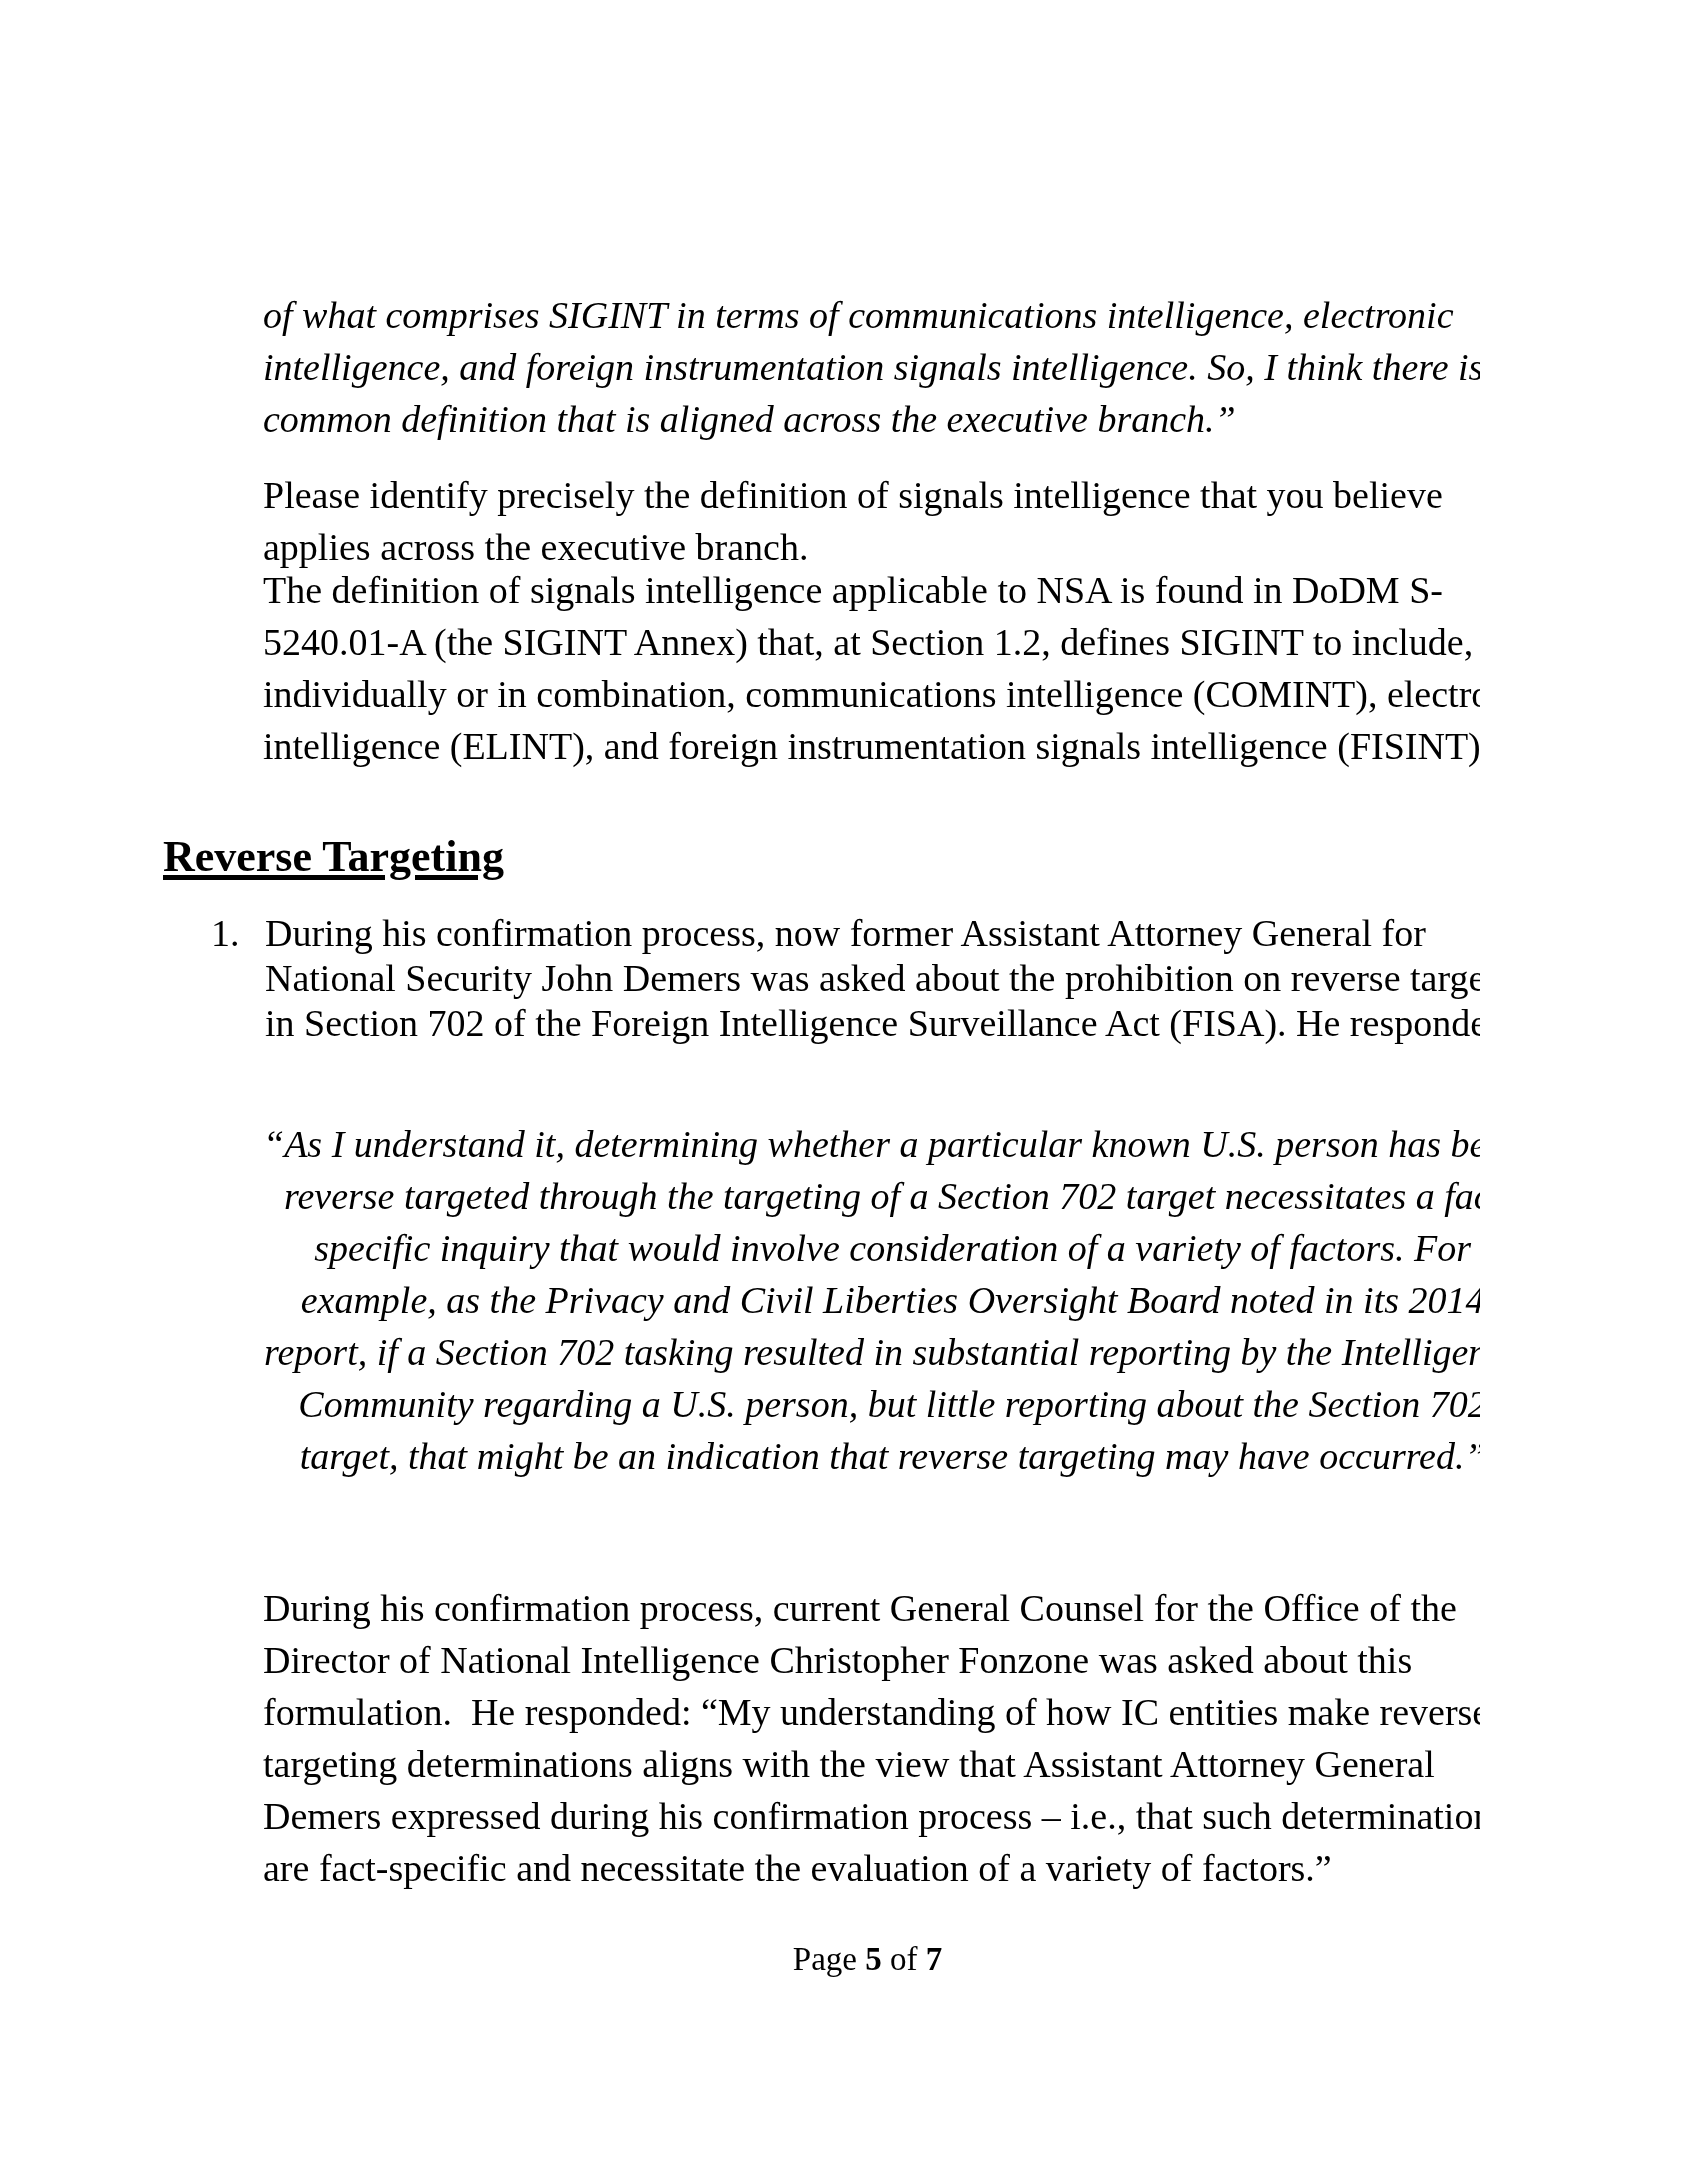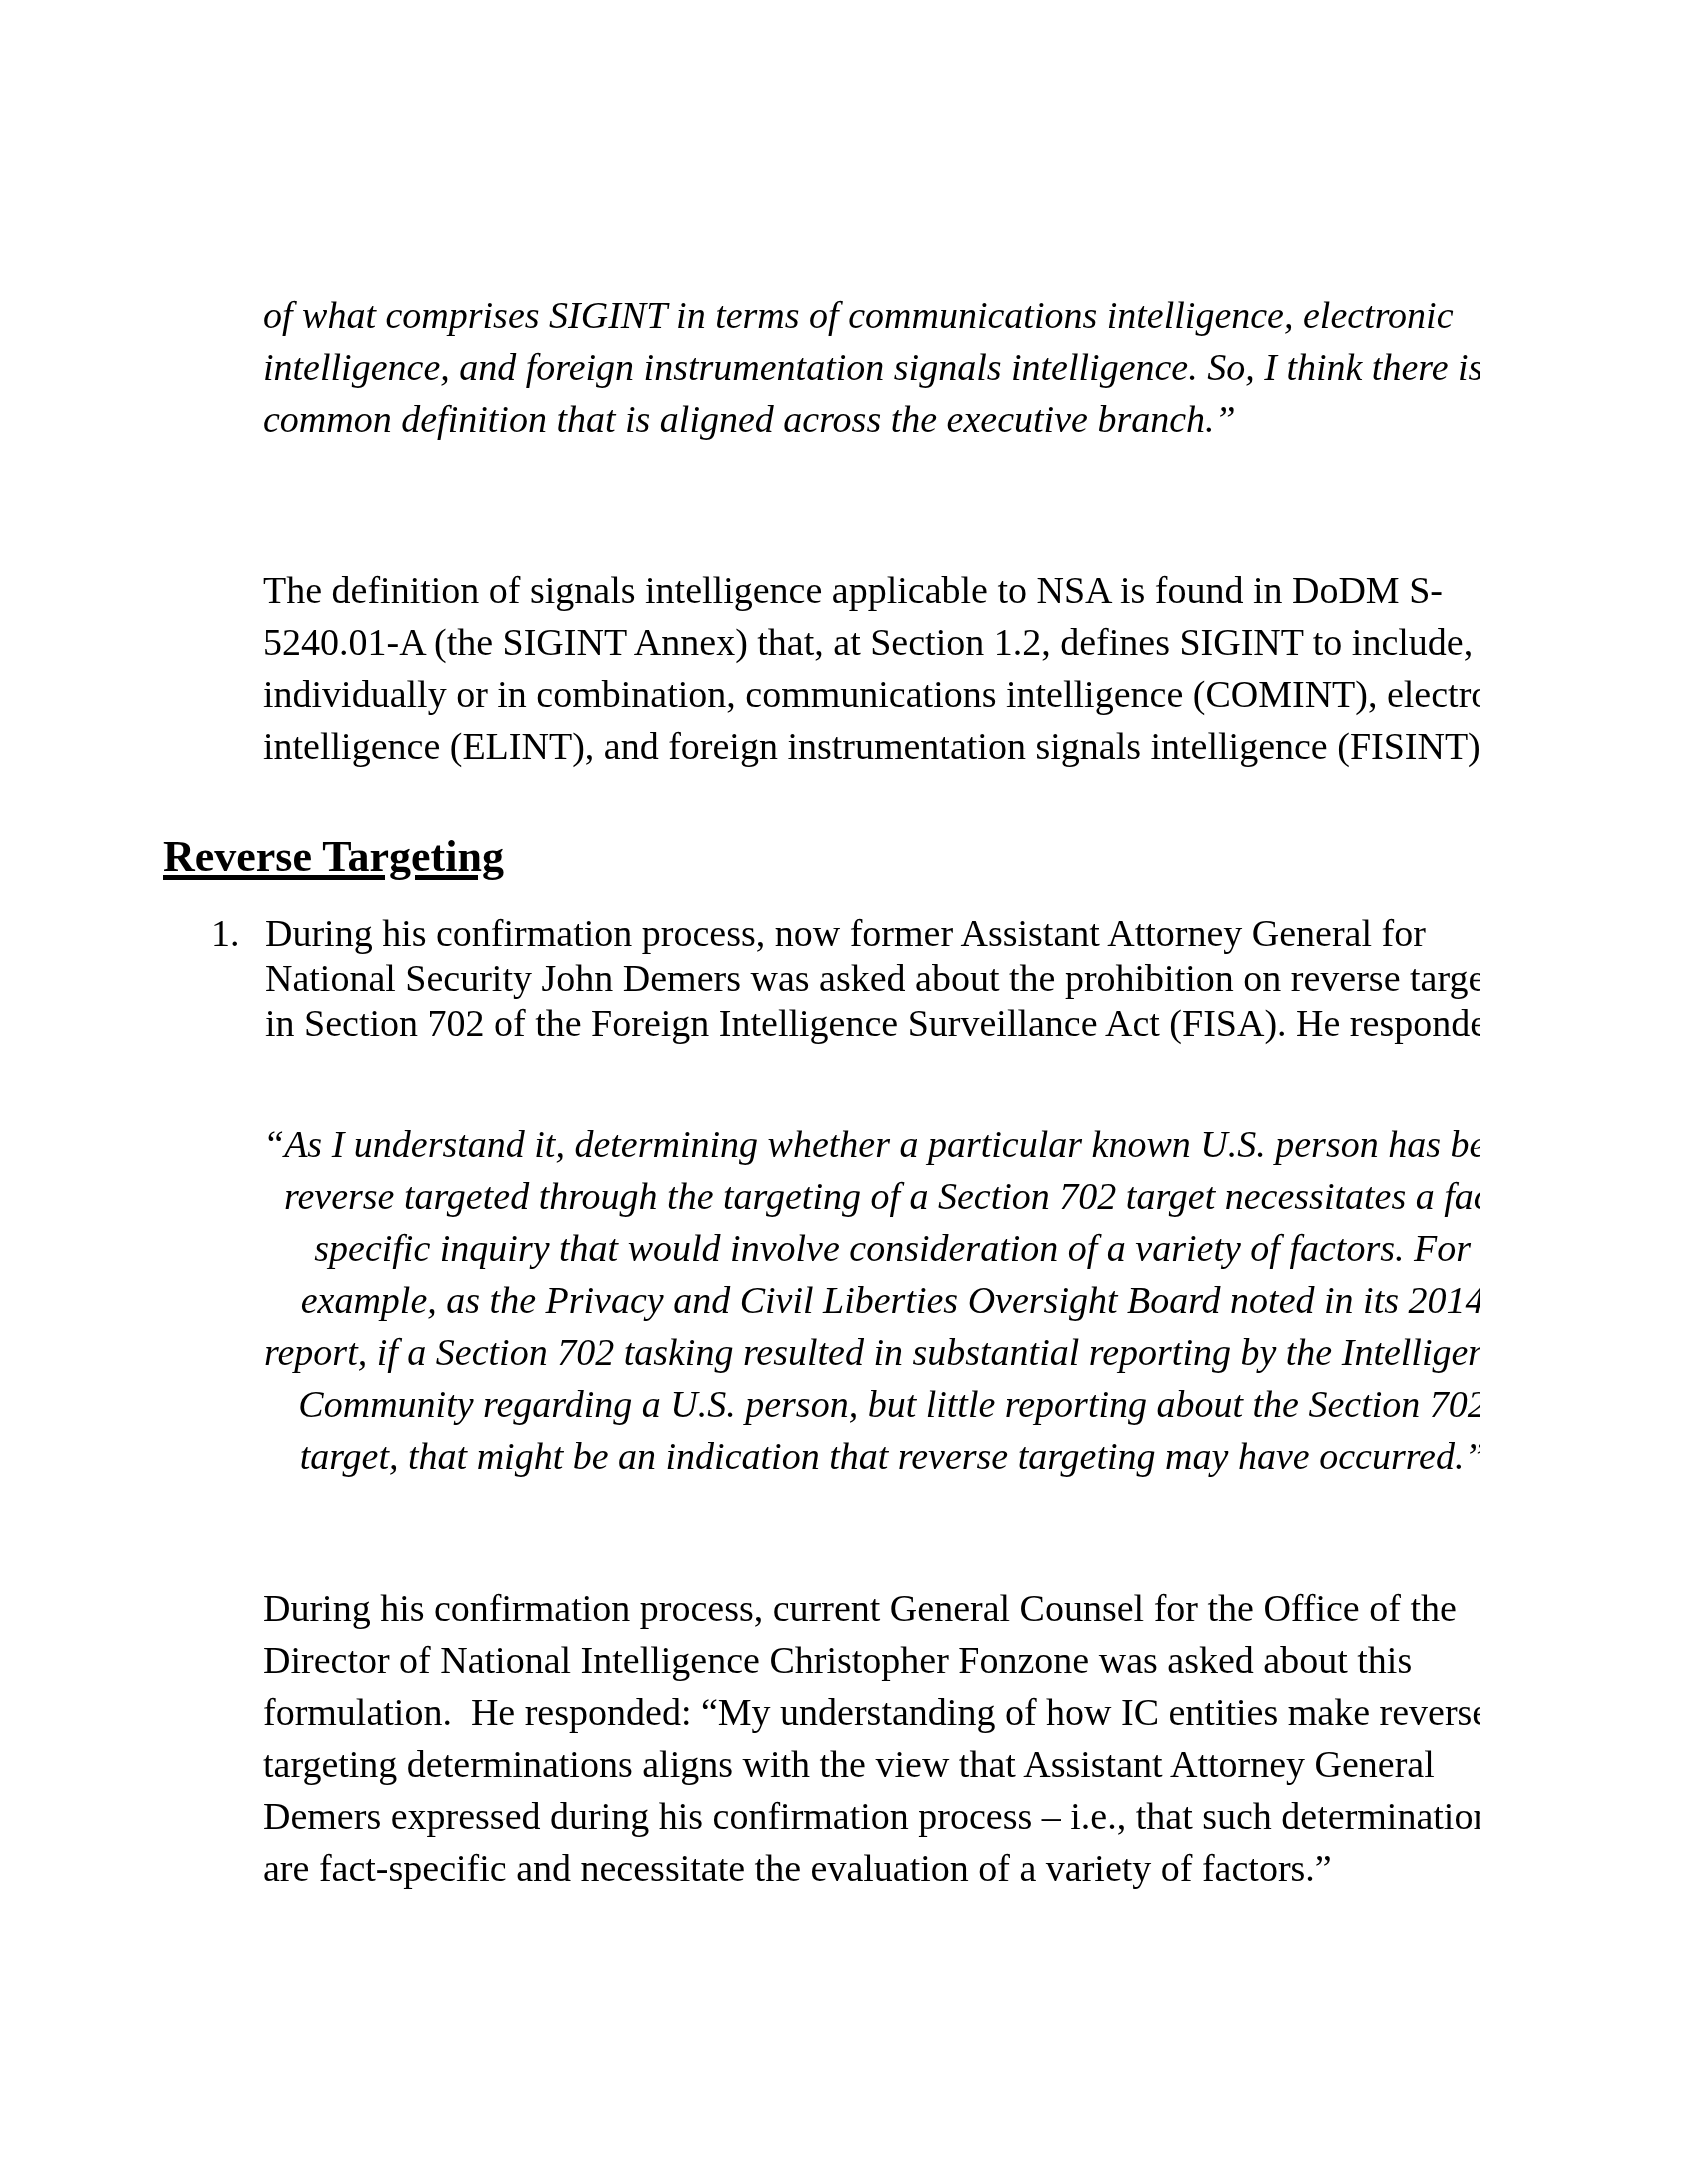--- a/index.html
+++ b/index.html
@@ -79,20 +79,22 @@
 </style>
 </head>
 <body>
 
 <div class="page">
 
   <p class="para italic" style="top:289px">of what comprises SIGINT in terms of communications intelligence, electronic
 intelligence, and foreign instrumentation signals intelligence. So, I think there is a
 common definition that is aligned across the executive branch.”</p>
 
+  <p class="para" style="top:469px">Please identify precisely the definition of signals intelligence that you believe
+applies across the executive branch.</p>
 
   <p class="para" style="top:564px">The definition of signals intelligence applicable to NSA is found in DoDM S-
 5240.01-A (the SIGINT Annex) that, at Section 1.2, defines SIGINT to include,
 individually or in combination, communications intelligence (COMINT), electronic
 intelligence (ELINT), and foreign instrumentation signals intelligence (FISINT).</p>
 
   <h2 class="heading"><span class="heading-text">Reverse Targeting</span></h2>
 
   <div class="list-item">
     <span class="list-number">1.</span>
@@ -109,15 +111,16 @@
 Community regarding a U.S. person, but little reporting about the Section 702
 target, that might be an indication that reverse targeting may have occurred.”</p>
 
   <p class="para" style="top:1582px">During his confirmation process, current General Counsel for the Office of the
 Director of National Intelligence Christopher Fonzone was asked about this
 formulation.  He responded: “My understanding of how IC entities make reverse-
 targeting determinations aligns with the view that Assistant Attorney General
 Demers expressed during his confirmation process – i.e., that such determinations
 are fact-specific and necessitate the evaluation of a variety of factors.”</p>
 
+  <p class="footer"><span>Page</span> <span class="bold">5</span> <span>of</span> <span class="bold">7</span></p>
 
 </div>
 
 
 </body></html>

